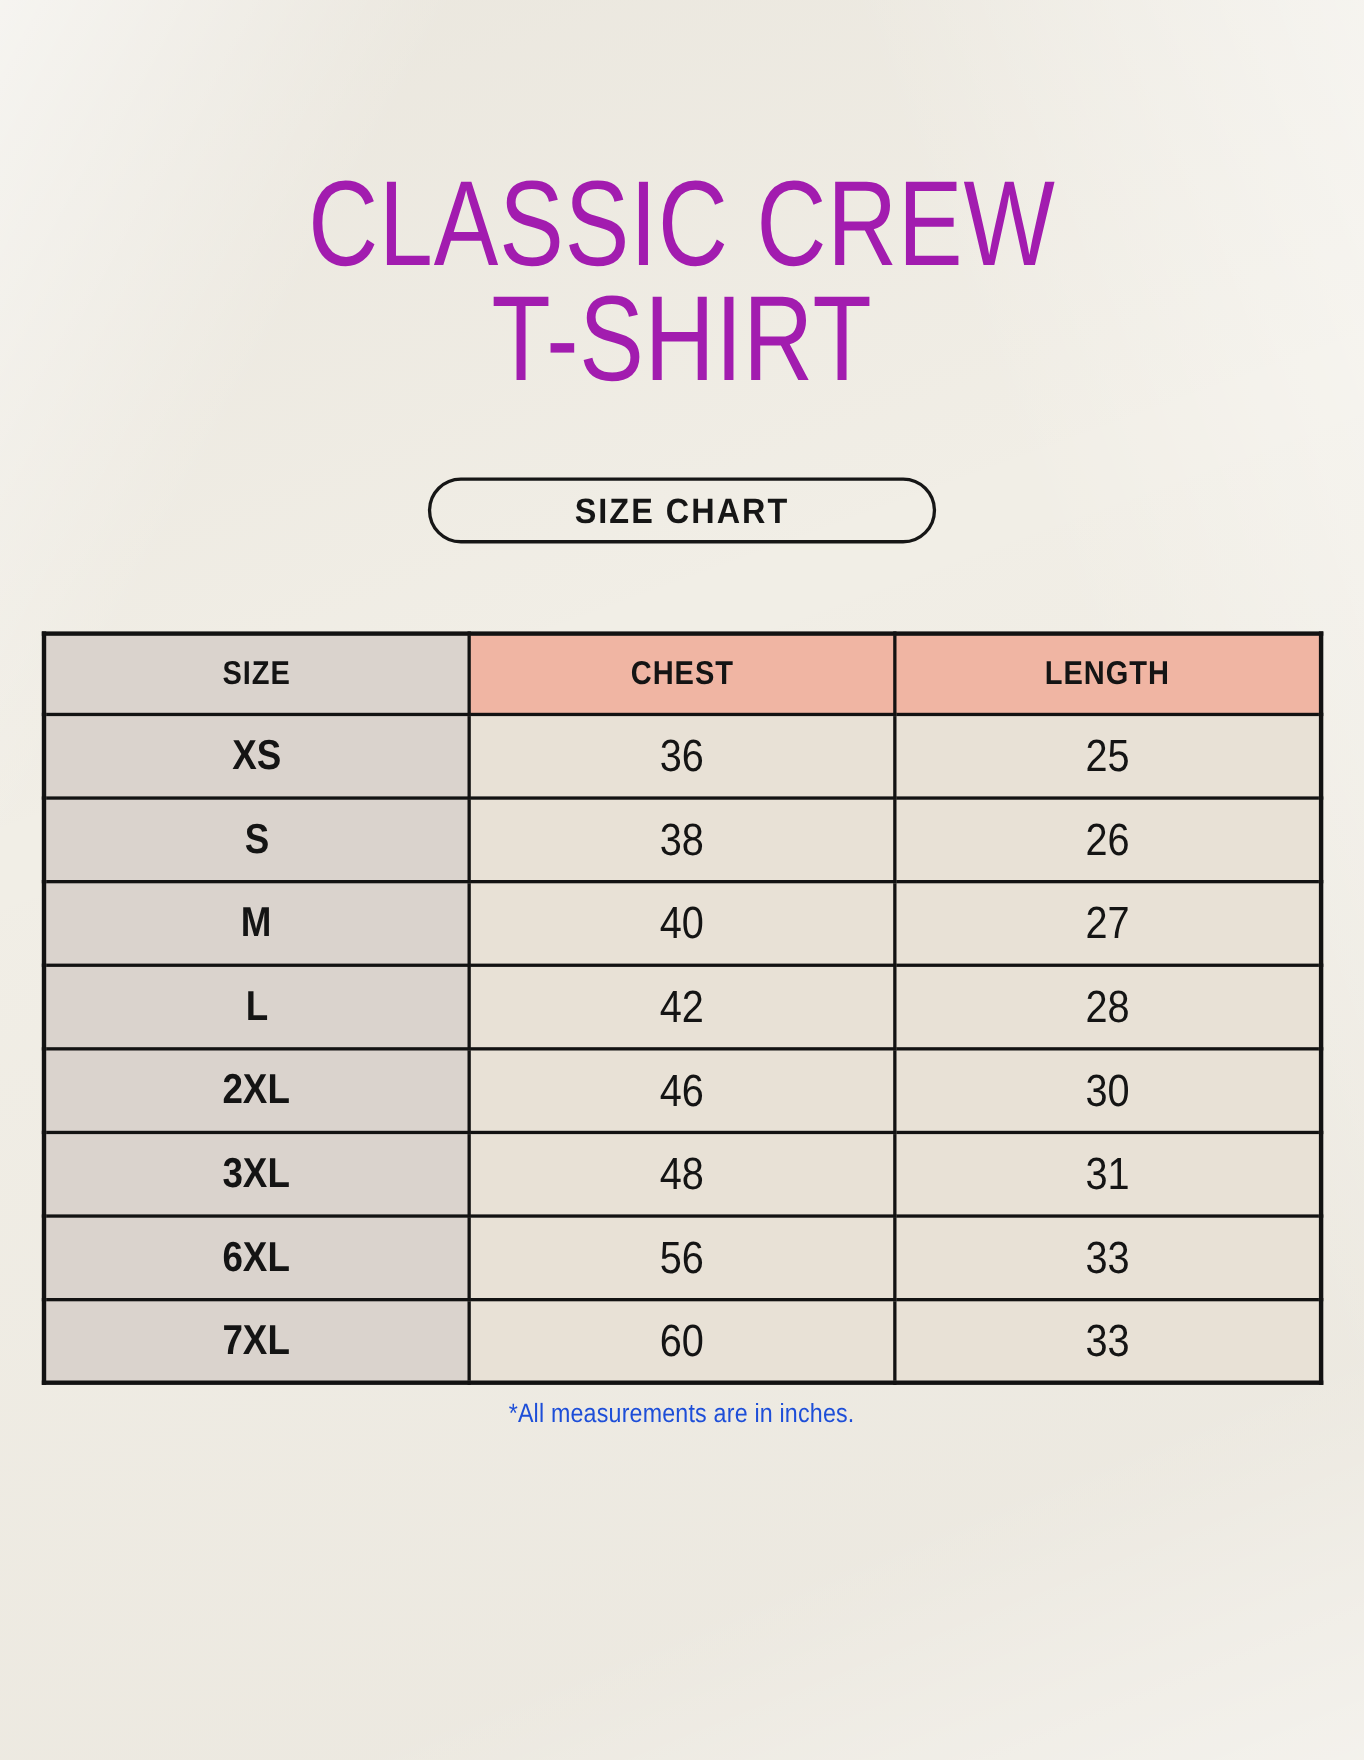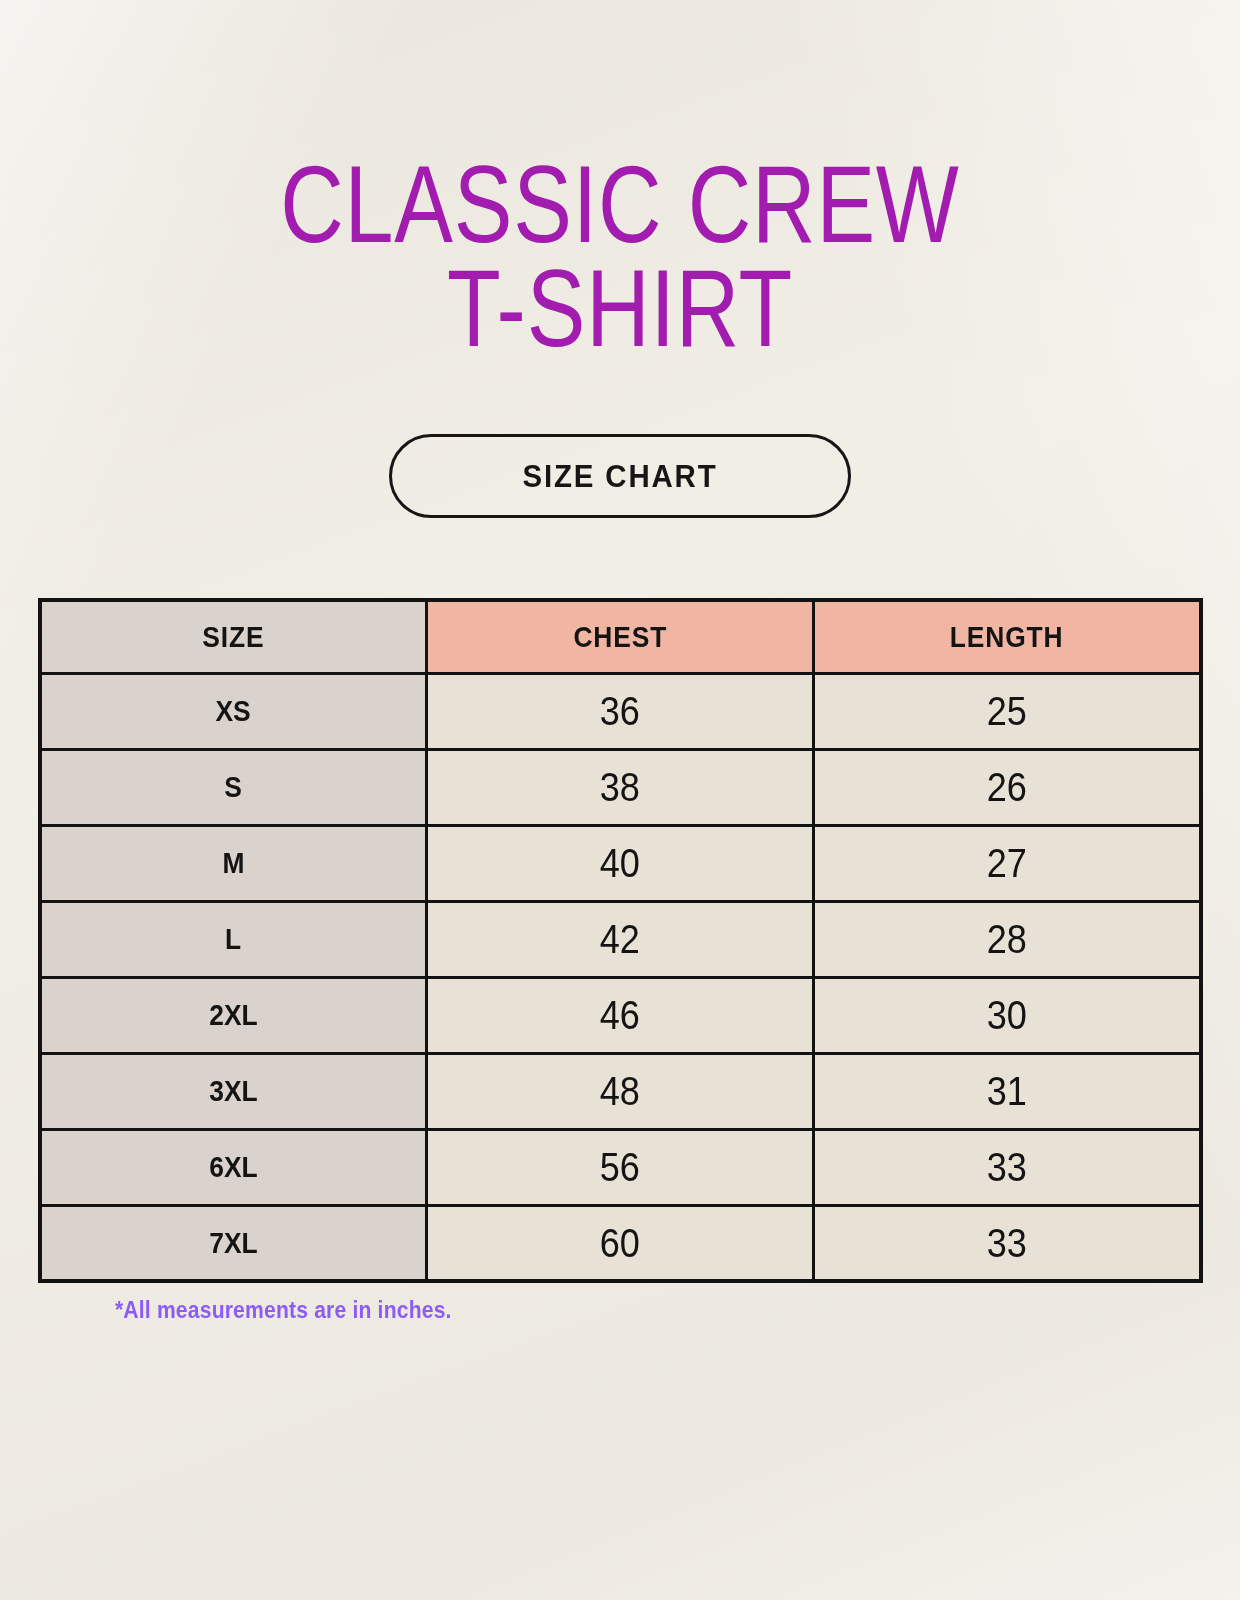--- a/index.html
+++ b/index.html
@@ -35,21 +35,21 @@
     color: #a21caf;
   }
   .page-title .line {
     display: block;
     transform: scaleX(0.80);
     transform-origin: 50% 50%;
     white-space: nowrap;
   }
   .size-chart-button {
     width: 462px;
-    height: 84px;
+    height: 60px;
     margin: 70px auto 0 auto;
     border: 3px solid #161616;
     border-radius: 60px;
     background: transparent;
     display: flex;
     align-items: center;
     justify-content: center;
     font-size: 32px;
     font-weight: 700;
     letter-spacing: 2px;
@@ -77,34 +77,34 @@
     font-size: 30px;
     font-weight: 700;
     letter-spacing: 1px;
   }
   table.size-chart thead th.col-size   { background: var(--size-column-bg, #dad3cd); }
   table.size-chart thead th.col-measure{ background: var(--header-accent-bg, #f0b5a3); }
   table.size-chart tbody td { height: 76px; font-size: 41px; }
   table.size-chart tbody td.size-cell {
     background: var(--size-column-bg, #dad3cd);
     font-weight: 700;
-    font-size: 30px;
+    font-size: 38px;
   }
   table.size-chart tbody td.data-cell {
     background: var(--data-cell-bg, #e8e1d6);
     font-weight: 400;
   }
   .footnote {
     width: 1056px;
     margin: 13px auto 0 auto;
-    text-align: left;
+    text-align: center;
     font-size: 24px;
-    font-weight: 700;
+    font-weight: 400;
     letter-spacing: 0.2px;
-    color: #8b5cf6;
+    color: #1d4ed8;
   }
 </style>
 </head>
 <body>
 
 <header>
   <h1 class="page-title">
     <span class="line">CLASSIC CREW</span>
     <span class="line">T-SHIRT</span>
   </h1>

